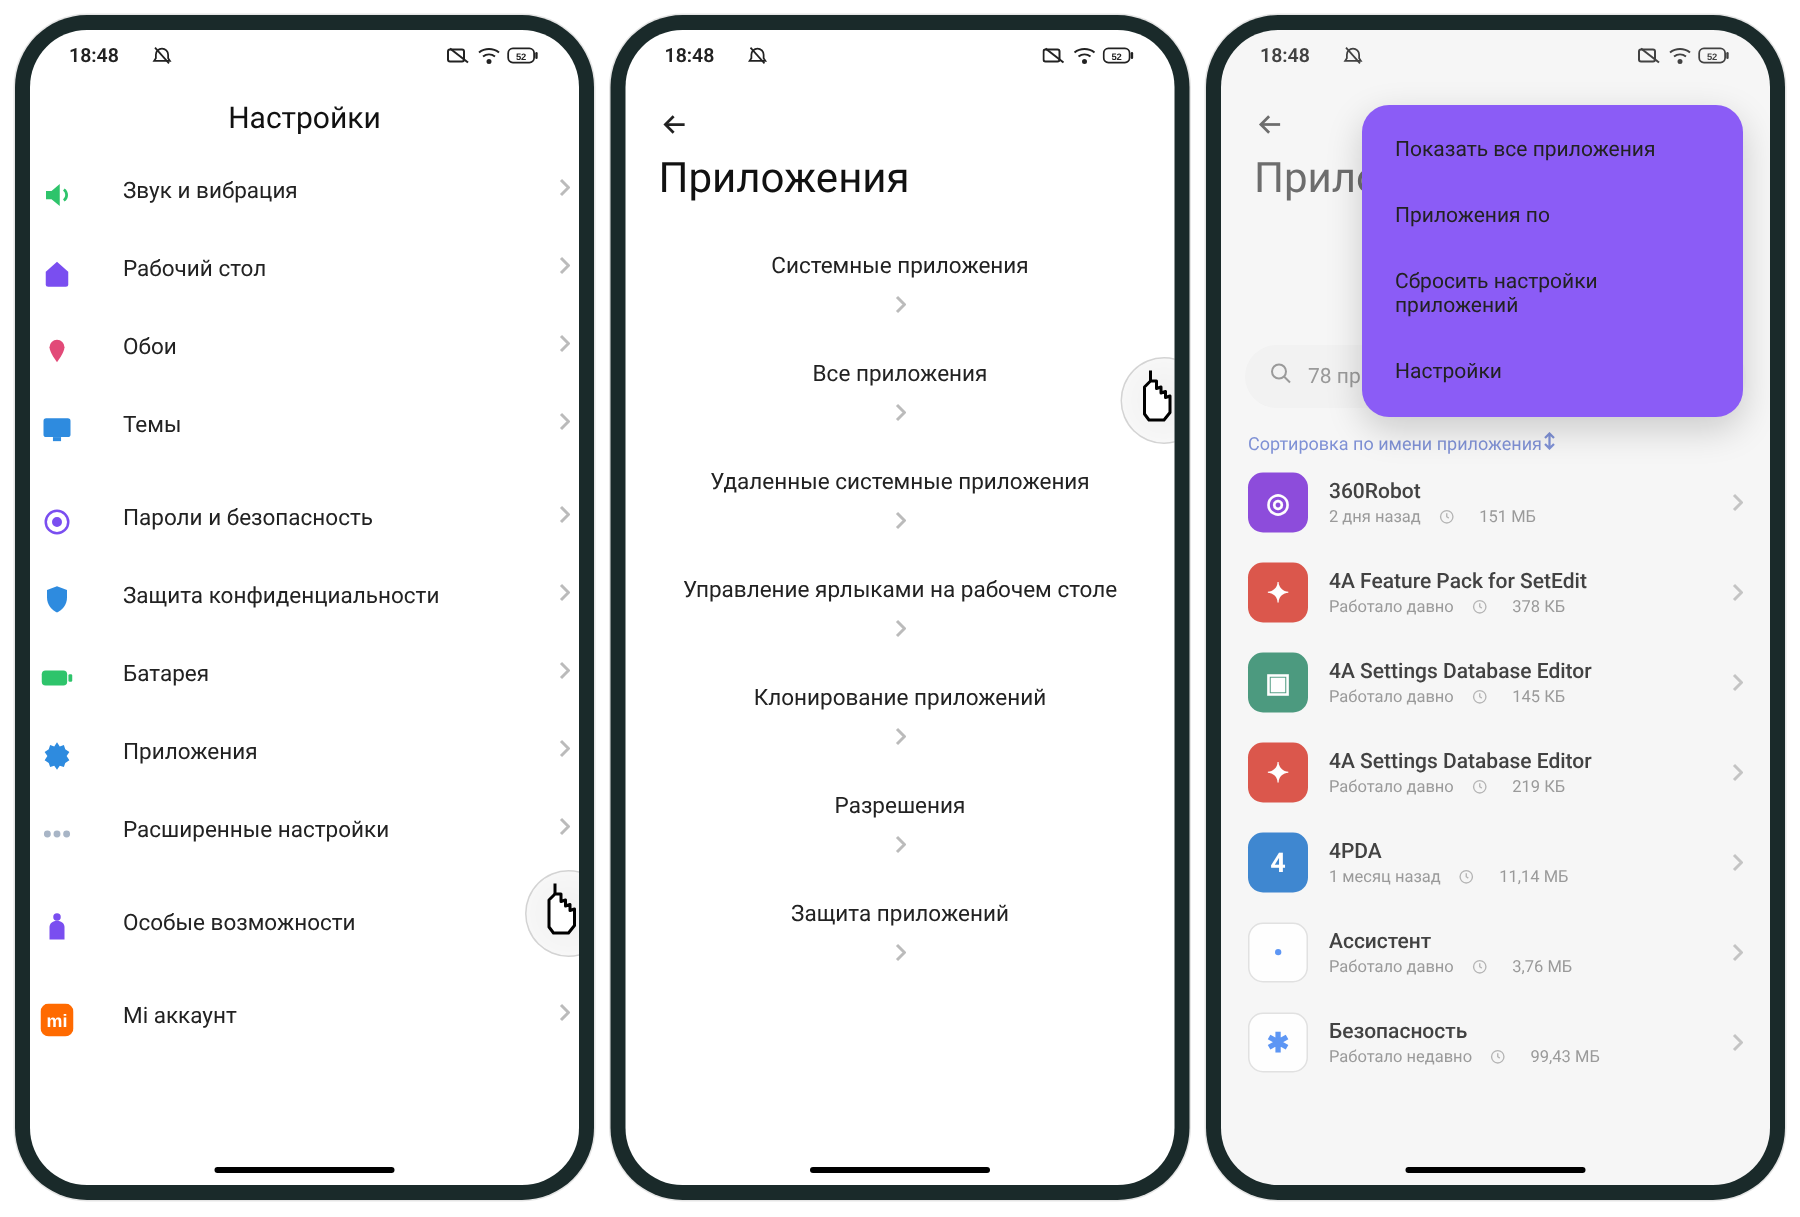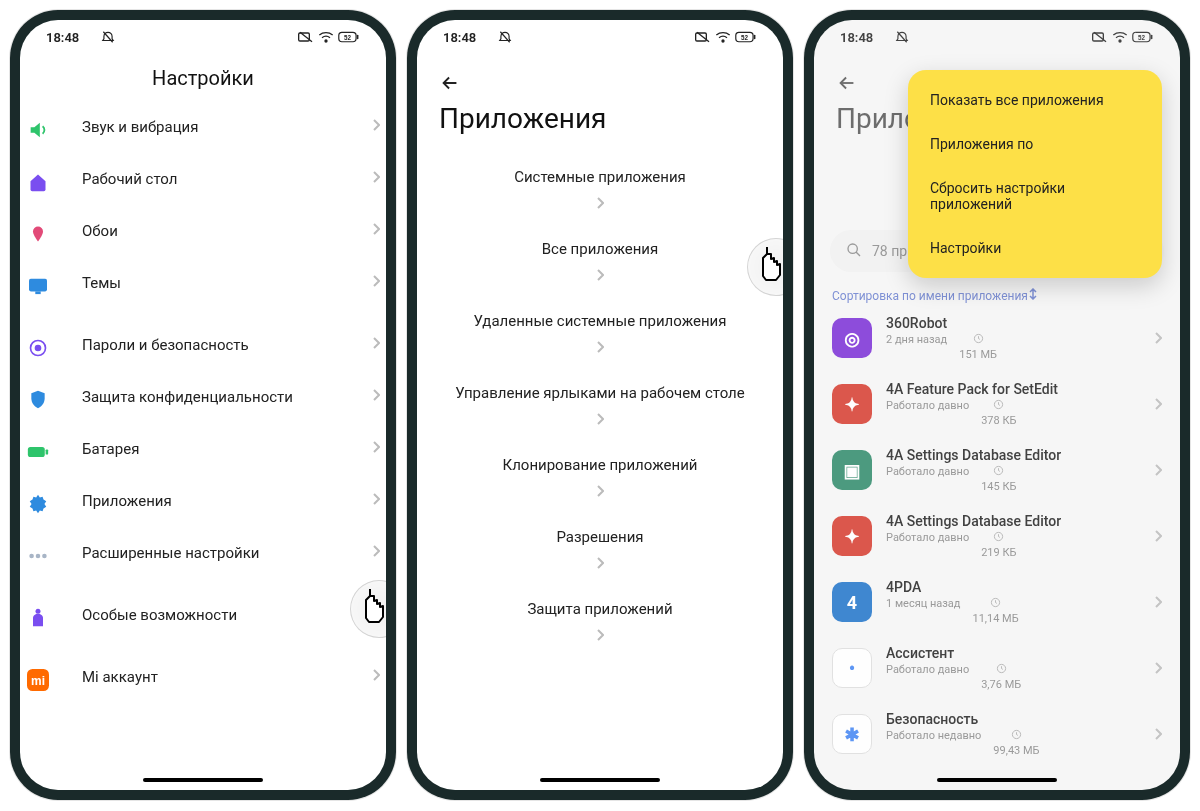--- a/index.html
+++ b/index.html
@@ -136,28 +136,28 @@
     display:flex; align-items:center;
     padding:10px 18px; gap:14px;
   }
   .app-icon{
     width:40px;height:40px;border-radius:10px;
     flex-shrink:0; display:flex;align-items:center;justify-content:center;
     font-weight:700; color:#fff; font-size:18px;
   }
   .app-text{ flex:1; min-width:0;}
   .app-name{ font-size:14px; color:#222; font-weight:500; white-space:nowrap; overflow:hidden; text-overflow:ellipsis;}
-  .app-sub{ font-size:11px; color:#8a8a8a; display:flex; gap:12px; margin-top:2px; align-items:flex-start;}
-  .app-sub .storage{display:flex;align-items:center;gap:4px;flex-direction:column;}
+  .app-sub{ font-size:11px; color:#8a8a8a; display:flex; gap:12px; margin-top:2px; align-items:flex-end;}
+  .app-sub .storage{display:flex;align-items:center;gap:16px;}
   
   .popup{
     position:absolute;
     top:50px; right:18px;
     width:254px;
-    background:#fde047;
+    background:#8b5cf6;
     border-radius:18px;
     box-shadow:0 8px 24px rgba(0,0,0,.18);
     padding:8px 0;
     z-index:10;
   }
   .popup-item{
     padding:14px 22px;
     font-size:14px;
     color:#222;
   }

